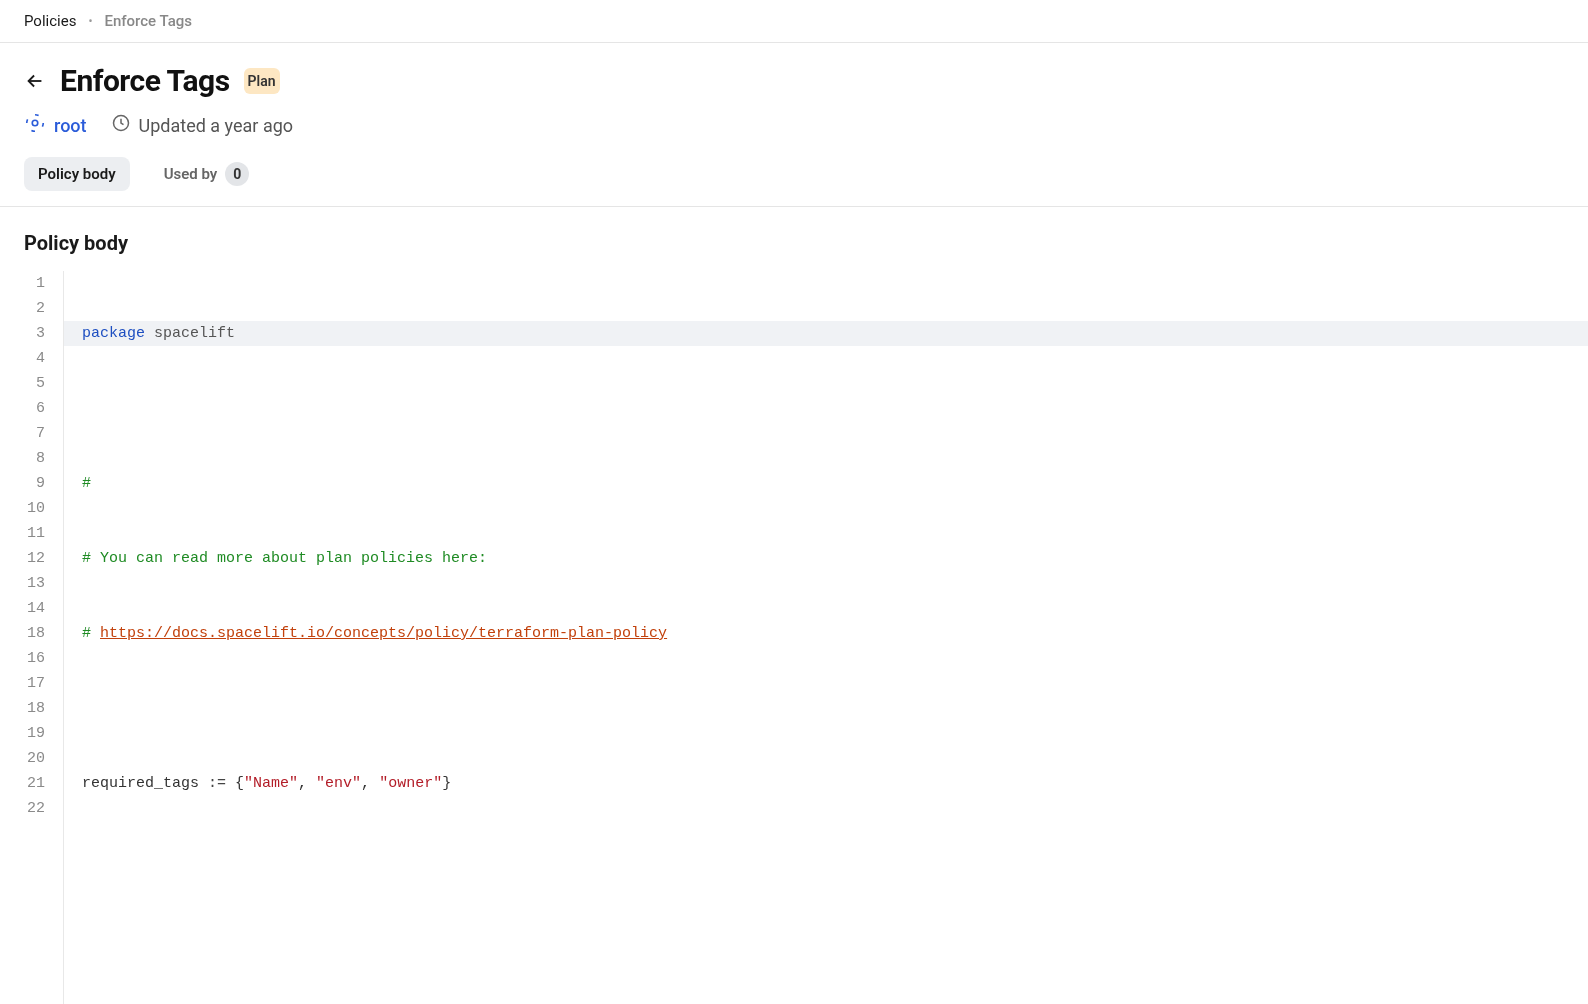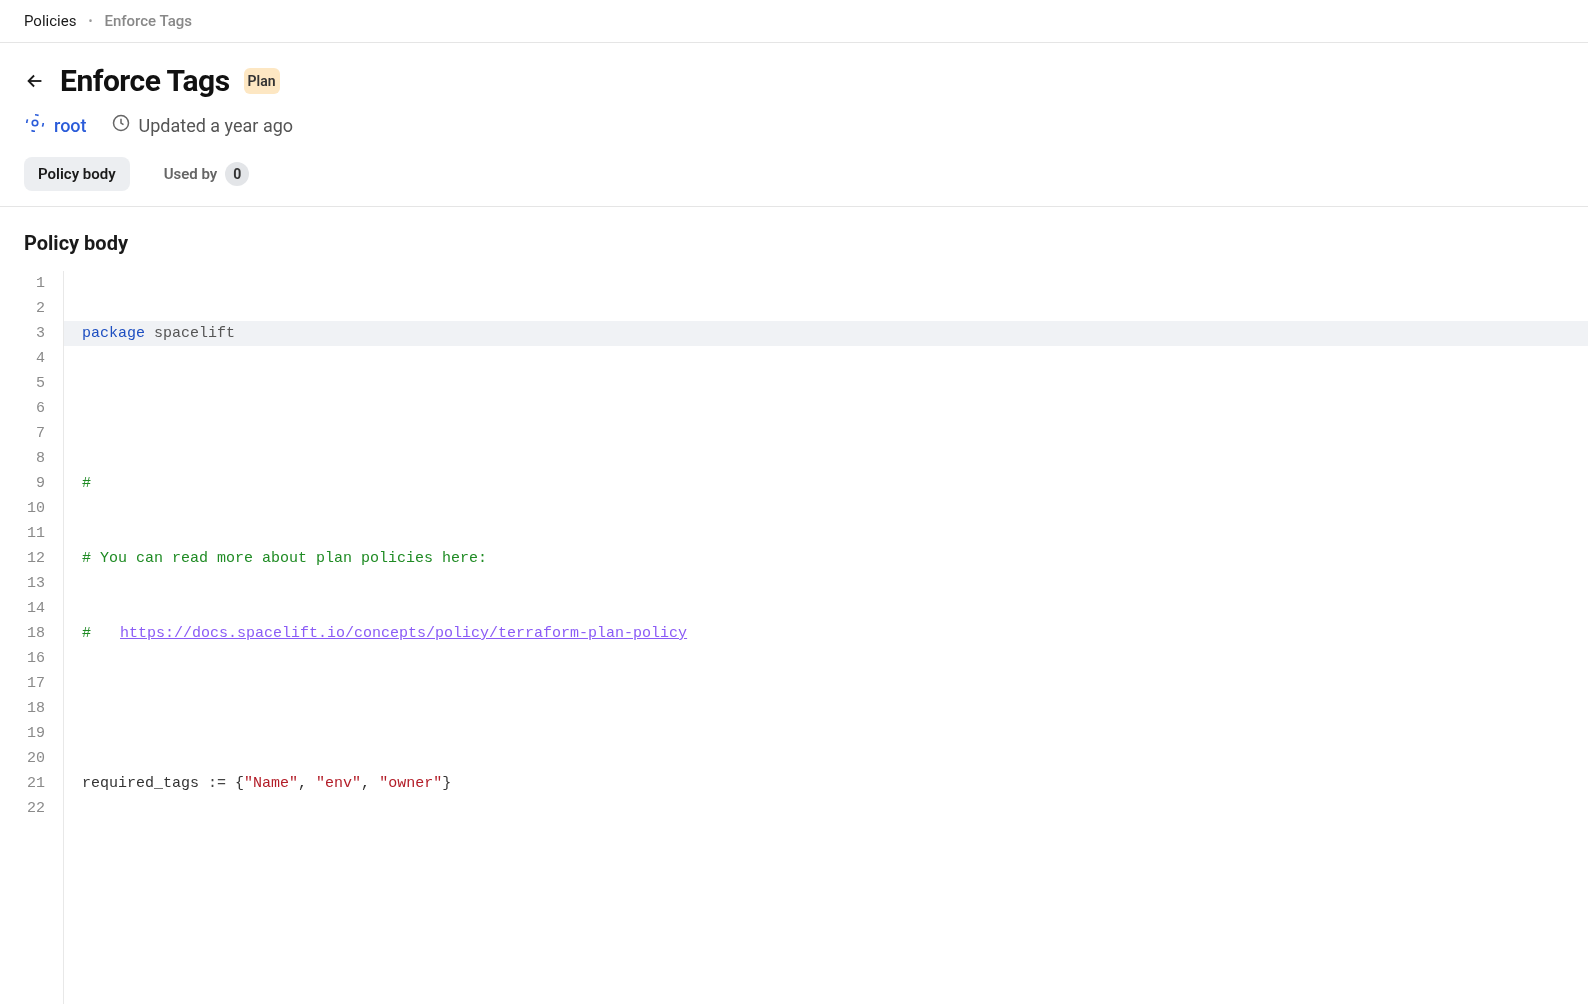--- a/index.html
+++ b/index.html
@@ -174,21 +174,21 @@
   .code-line.hl {
     background: #f0f2f5;
     margin-left: -18px;
     padding-left: 18px;
     margin-right: -18px;
     padding-right: 18px;
   }
   .tok-kw { color: #1e4fc1; }
   .tok-id { color: #555; }
   .tok-cm { color: #1f8b24; }
-  .tok-ln { color: #8b5cf6; text-decoration: underline; margin-left: 20px; }
+  .tok-ln { color: #c2410c; text-decoration: underline; }
   .tok-st { color: #b31d28; }
   .tok-op { color: #444; }
   .tok-nm { color: #333; }
 </style>
 </head>
 <body>
 
 <div class="breadcrumb">
   <span class="breadcrumb-link">Policies</span>
   <span class="breadcrumb-sep">•</span>

